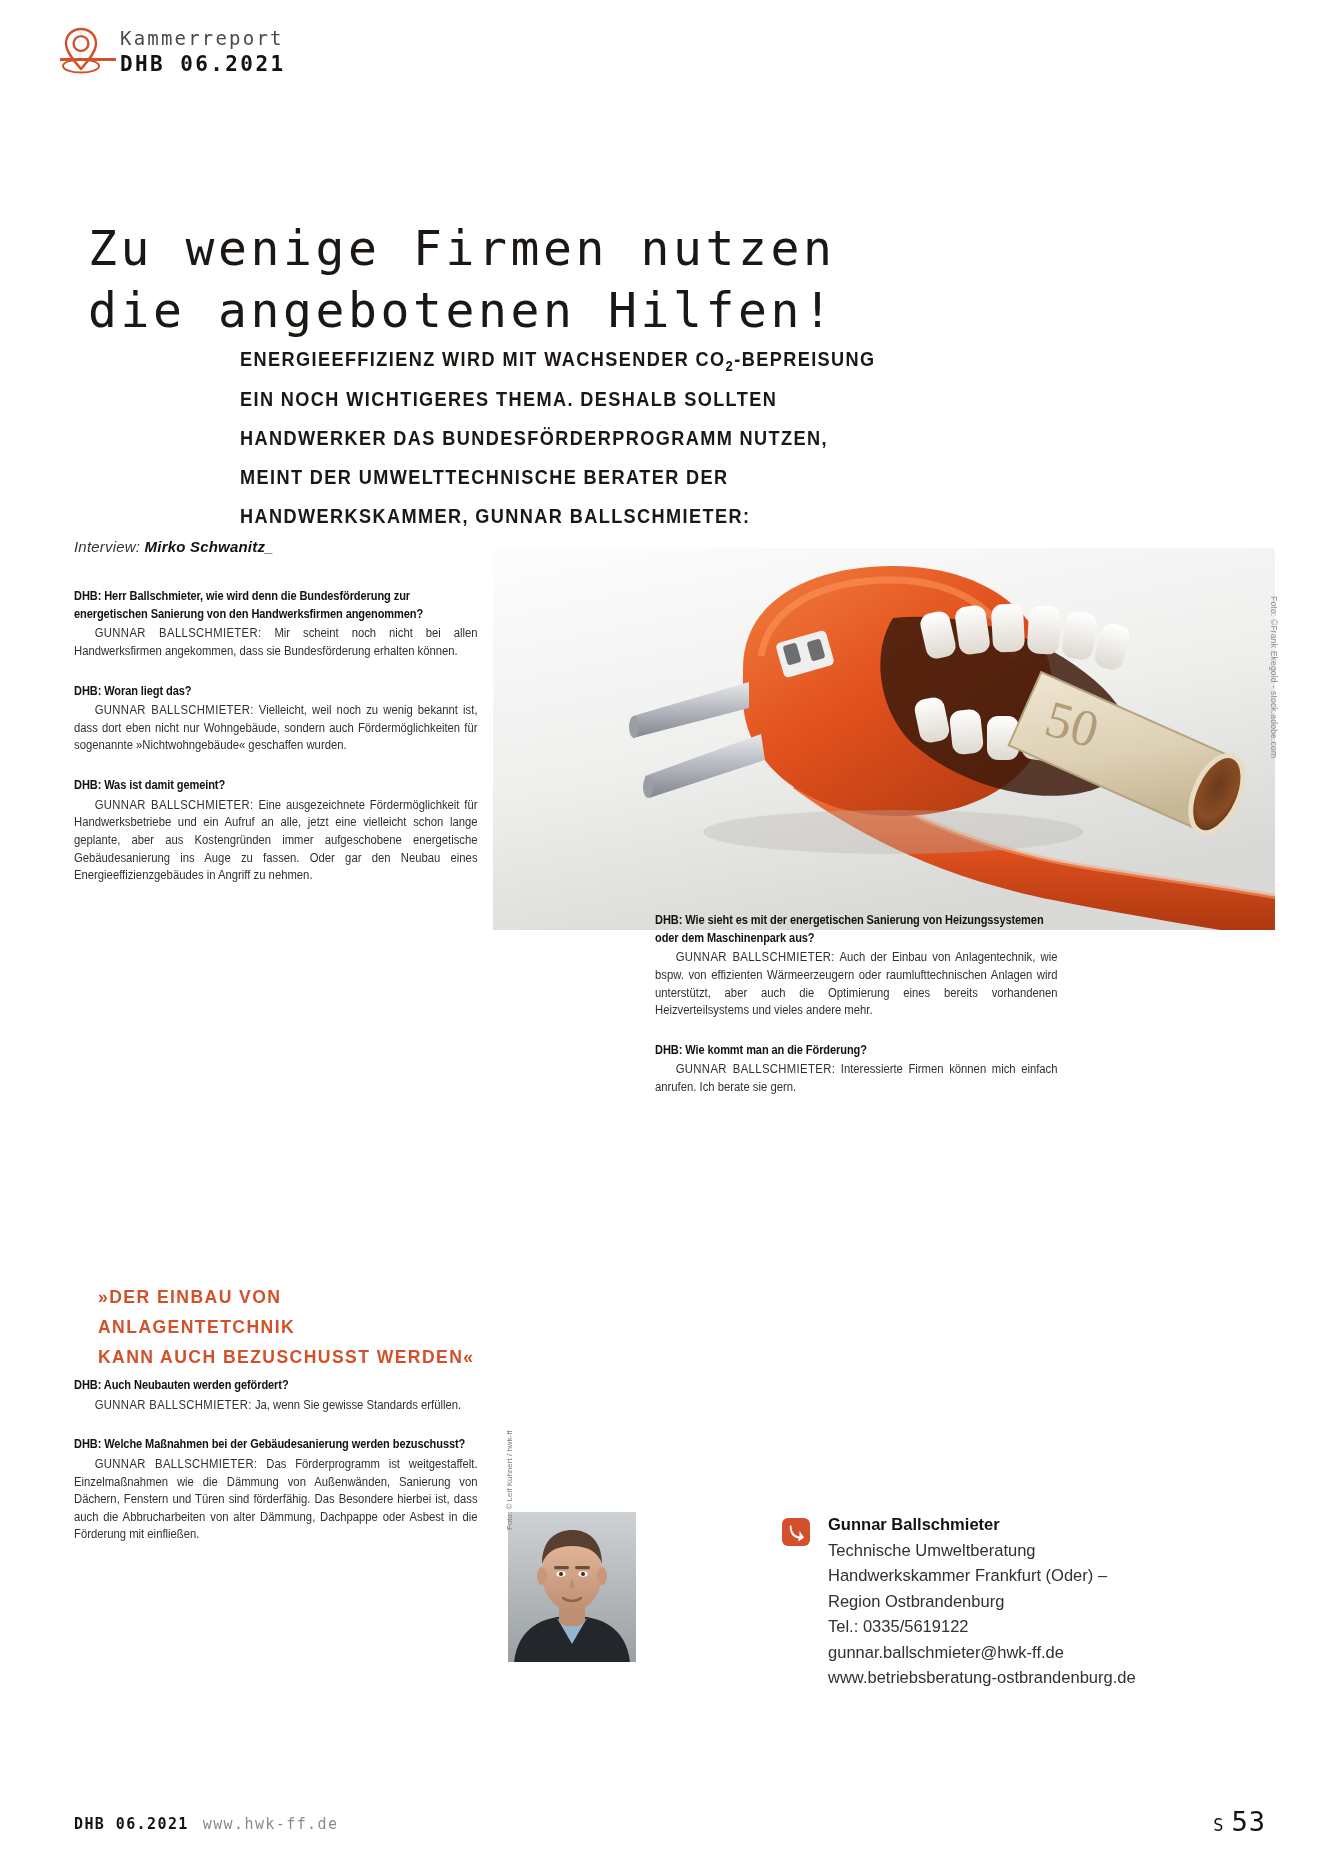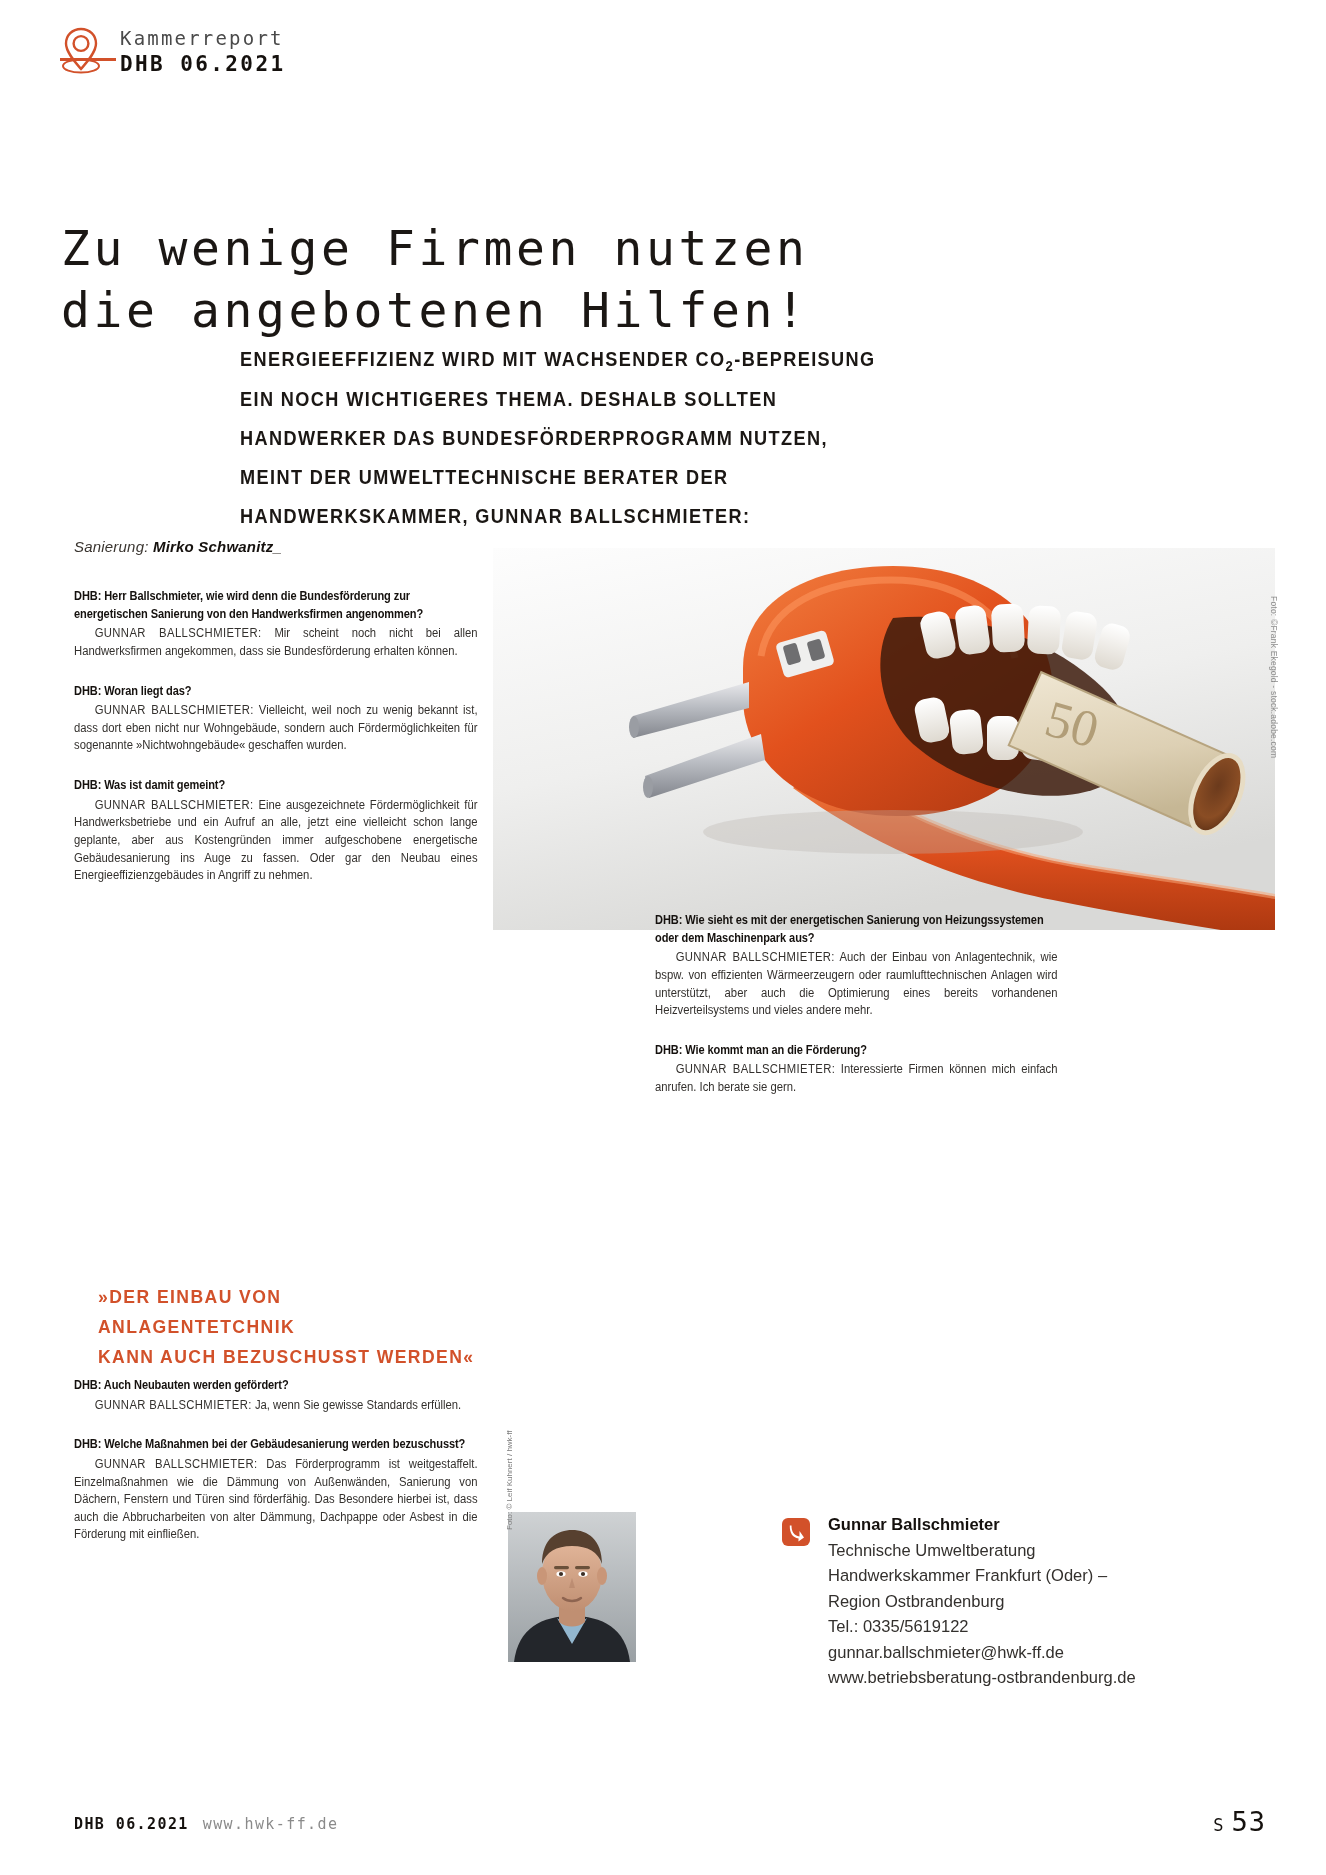--- a/index.html
+++ b/index.html
@@ -64,21 +64,21 @@
     font-size: 21px;
     font-weight: bold;
     letter-spacing: 2.4px;
     color: #15110e;
     line-height: 1.1;
   }
 
   
   .headline {
     position: absolute;
-    left: 61px;
+    left: 88px;
     top: 186px;
     width: 880px;
     font-family: "DejaVu Sans Mono", monospace;
     font-size: 48px;
     font-weight: normal;
     letter-spacing: 3.6px;
     line-height: 1.28;
     color: #1b1714;
     white-space: pre-line;
   }
@@ -298,21 +298,21 @@
       <div class="mast-issue">DHB 06.2021</div>
     </div>
   </div>
 
   <h1 class="headline">Zu wenige Firmen nutzen
 die angebotenen Hilfen!</h1>
 
   <div class="lead"><span>ENERGIEEFFIZIENZ WIRD MIT WACHSENDER CO</span><sub>2</sub><span>-BEPREISUNG EIN NOCH WICHTIGERES THEMA. DESHALB SOLLTEN HANDWERKER DAS BUNDESFÖRDERPROGRAMM NUTZEN, MEINT DER UMWELTTECHNISCHE BERATER DER HANDWERKSKAMMER, GUNNAR BALLSCHMIETER:</span></div>
 
   <div class="byline">
-    <span>Sanierung:</span>
+    <span>Interview:</span>
     <b>Mirko Schwanitz</b><span>_</span>
   </div>
 
   <div class="photo-main">
     <svg width="782" height="382" viewBox="0 0 782 382">
       <defs>
         <linearGradient id="bg" x1="0" y1="0" x2="0.4" y2="1">
           <stop offset="0" stop-color="#fdfdfd"></stop>
           <stop offset="0.55" stop-color="#efefee"></stop>
           <stop offset="1" stop-color="#d9d9d7"></stop>

